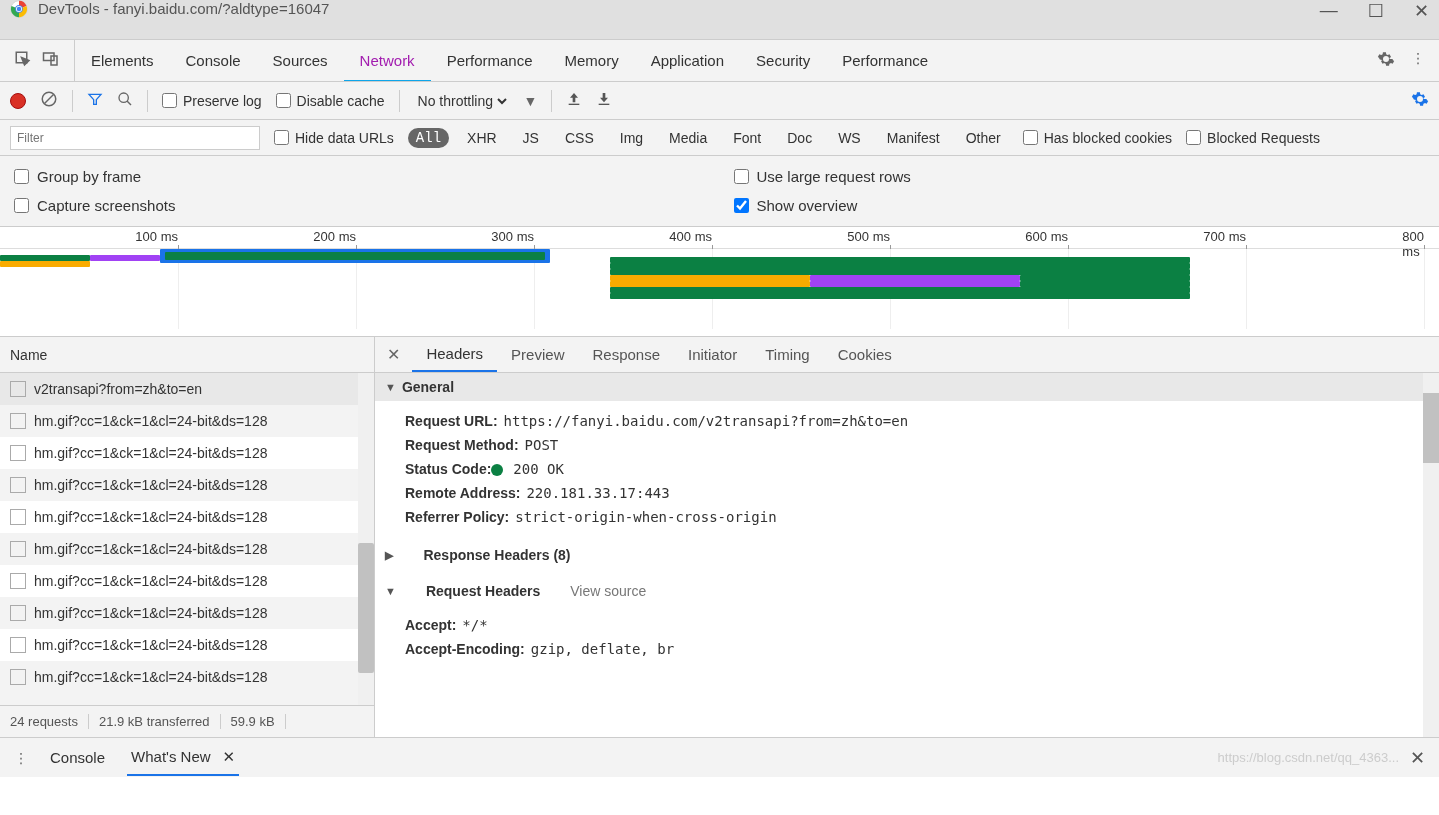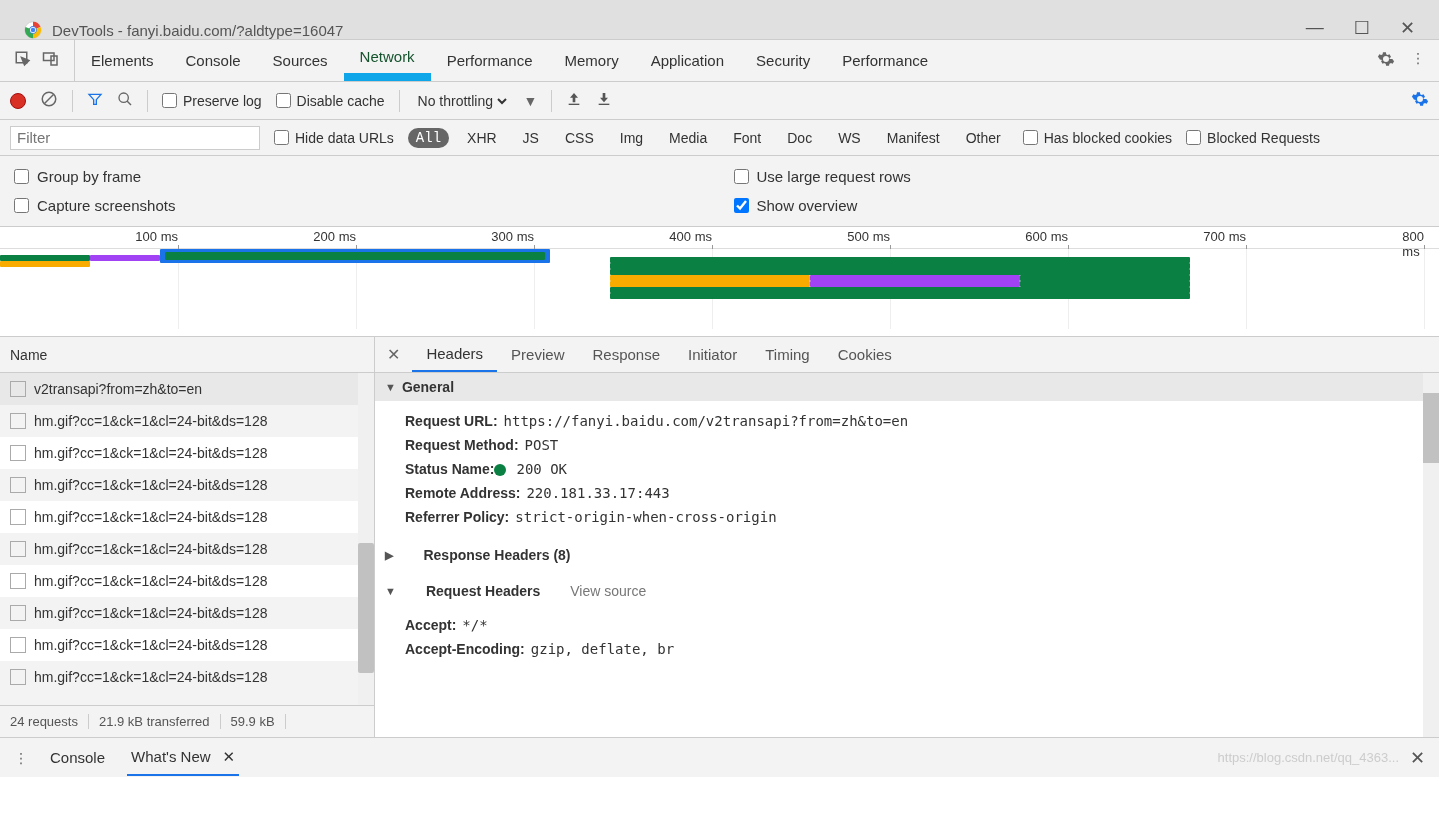--- a/index.html
+++ b/index.html
@@ -1,46 +1,46 @@
 <!DOCTYPE html>
 <html><head>
 <meta charset="utf-8">
 <style>
 * { margin: 0; padding: 0; box-sizing: border-box; font-family: "Segoe UI", Arial, sans-serif; }
 body { background: #fff; font-size: 14px; color: #333; overflow: hidden; width: 1439px; height: 815px; }
 
 
-.titlebar { height: 40px; background: #e0e0e0; display: flex; align-items: flex-end; padding: 0 24px; border-bottom: 1px solid #ccc; }
+.titlebar { height: 40px; background: #e0e0e0; display: flex; align-items: flex-start; padding: 0 10px; border-bottom: 1px solid #ccc; }
 .titlebar .chrome-icon { width: 18px; height: 18px; margin-right: 10px; }
 .titlebar .title { color: #555; font-size: 15px; flex: 1; }
 .titlebar .win-controls { display: flex; gap: 30px; color: #555; }
 .titlebar .win-controls span { cursor: pointer; font-size: 18px; }
 
 
 .tabs-row { height: 42px; display: flex; align-items: center; border-bottom: 1px solid #ccc; background: #f3f3f3; }
 .tabs-row .device-icons { display: flex; gap: 10px; padding: 0 14px; border-right: 1px solid #ccc; height: 100%; align-items: center; color: #666; }
 .tabs-row .tab-list { display: flex; height: 100%; }
 .tabs-row .tab { padding: 0 16px; display: flex; align-items: center; color: #333; cursor: pointer; font-size: 15px; }
-.tabs-row .tab.active { border-bottom: 8px solid #0ea5e9; color: #14532d; font-weight: 500; }
+.tabs-row .tab.active { border-bottom: 1px solid #0ea5e9; color: #a21caf; font-weight: 500; }
 .tabs-row .right-icons { margin-left: auto; display: flex; gap: 16px; padding-right: 14px; color: #666; }
 
 
 .toolbar { height: 38px; display: flex; align-items: center; border-bottom: 1px solid #ccc; padding: 0 10px; gap: 14px; background: #f3f3f3; }
 .toolbar .record-dot { width: 16px; height: 16px; border-radius: 50%; background: #d93025; border: 1px solid #a50e0e; }
 .toolbar .clear-icon, .toolbar .filter-icon, .toolbar .search-icon { color: #666; cursor: pointer; }
 .toolbar .filter-icon svg { stroke: #1a73e8; }
 .toolbar .divider { width: 1px; height: 22px; background: #ccc; }
 .toolbar label { display: flex; align-items: center; gap: 6px; color: #333; font-size: 14px; }
 .toolbar select { border: none; background: transparent; font-size: 14px; color: #333; }
 .toolbar .upload-icon, .toolbar .download-icon { color: #555; }
 .toolbar .settings-gear { margin-left: auto; color: #1a73e8; }
 
 
 .filter-row { height: 36px; display: flex; align-items: center; border-bottom: 1px solid #ccc; padding: 0 10px; gap: 14px; background: #f3f3f3; }
-.filter-input { width: 250px; height: 24px; border: 1px solid #ccc; background: #fff; padding: 0 6px; font-size: 15px; }
+.filter-input { width: 250px; height: 24px; border: 1px solid #ccc; background: #fff; padding: 0 6px; font-size: 12px; }
 .filter-row .type-pill { padding: 2px 8px; border-radius: 10px; font-size: 14px; cursor: pointer; color: #333; }
 .filter-row .type-pill.active { background: #666; color: #fff; font-family: Liberation Mono, monospace; }
 .filter-row label { display: flex; align-items: center; gap: 6px; font-size: 14px; }
 .filter-row .types { display: flex; gap: 10px; align-items: center; }
 
 
 .options-row { display: flex; border-bottom: 1px solid #ccc; background: #f3f3f3; }
 .options-col { flex: 1; padding: 6px 14px; }
 .options-col label { display: flex; align-items: center; gap: 8px; font-size: 15px; padding: 6px 0; }
 
@@ -374,21 +374,21 @@
         </div>
     </div>
     <div class="details-body">
       <div class="section-header">
           <span class="arrow">▼</span>
           <span>General</span>
         </div>
       <div class="section-content">
         <div class="kv-row"><span class="k">Request URL:</span><span class="v">https://fanyi.baidu.com/v2transapi?from=zh&amp;to=en</span></div>
         <div class="kv-row"><span class="k">Request Method:</span><span class="v">POST</span></div>
-        <div class="kv-row"><span class="k">Status Name:</span><span class="status-dot"></span><span class="v">200 OK</span></div>
+        <div class="kv-row"><span class="k">Status Code:</span><span class="status-dot"></span><span class="v">200 OK</span></div>
         <div class="kv-row"><span class="k">Remote Address:</span><span class="v">220.181.33.17:443</span></div>
         <div class="kv-row"><span class="k">Referrer Policy:</span><span class="v">strict-origin-when-cross-origin</span></div>
       </div>
       <div class="section-header inline" style="padding-left:10px">
           <span class="arrow">▶</span>
           <span>Response Headers (8)</span>
         </div>
       <div class="section-header inline" style="padding-left:10px;margin-top:8px">
           <span class="arrow">▼</span>
           <span>Request Headers</span>

